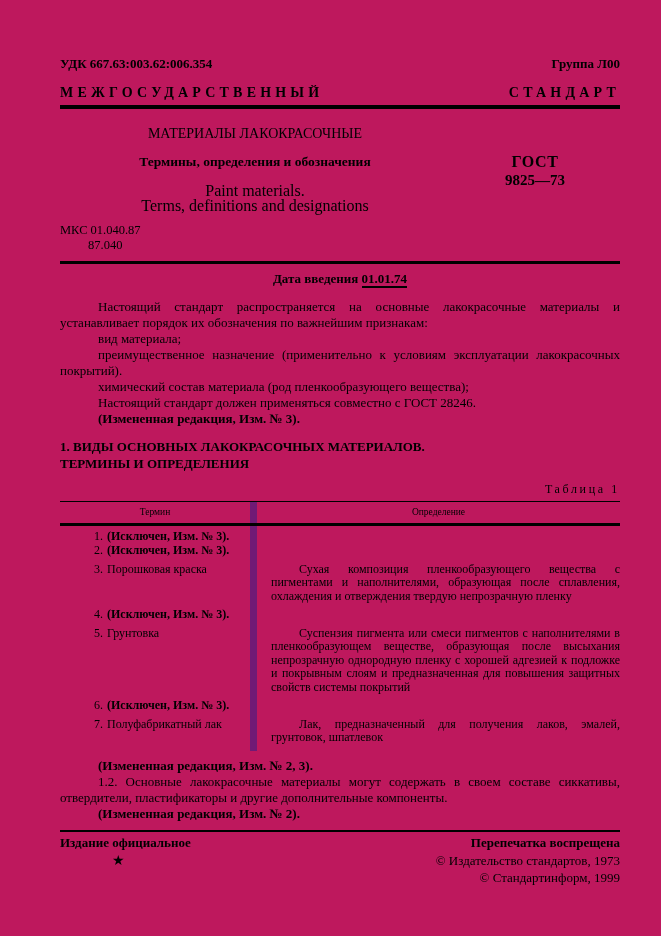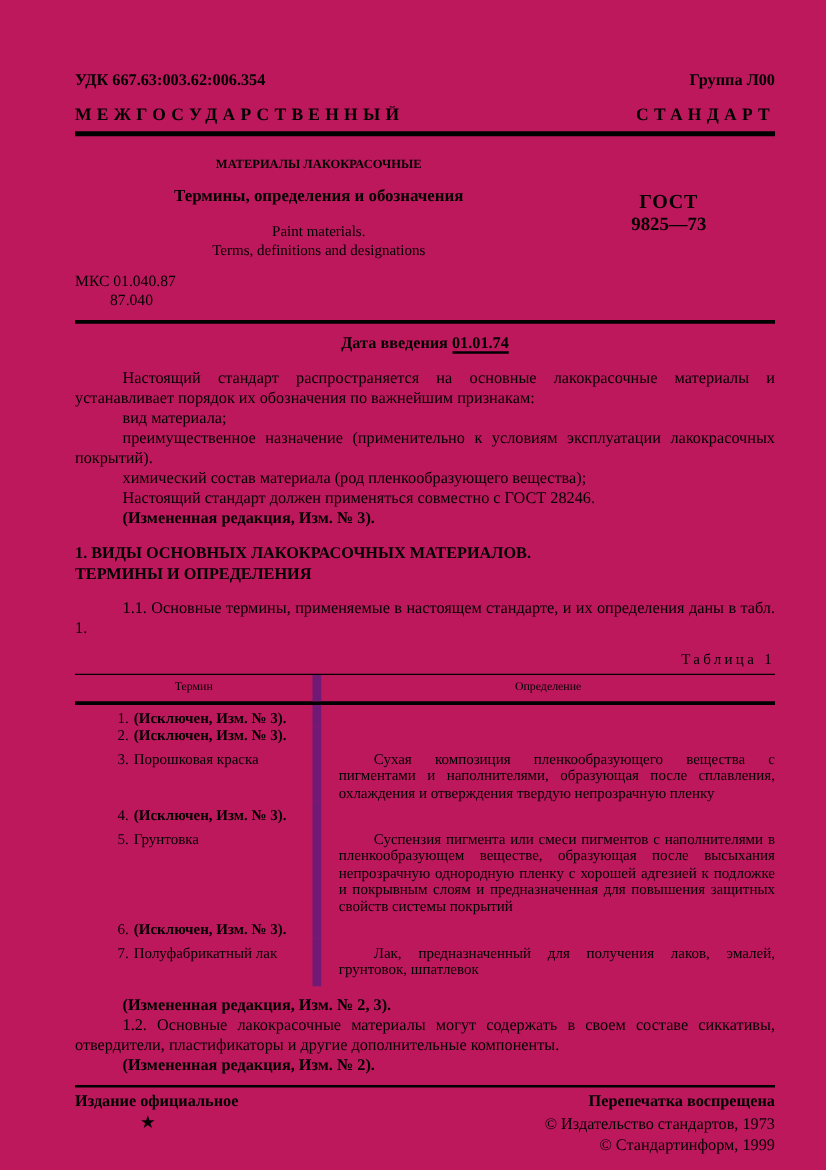--- a/index.html
+++ b/index.html
@@ -26,23 +26,23 @@
     text-align:justify; text-align-last:justify;
     overflow:hidden;
   }
   .rule-4 { height:4px; background:#000; margin-top:4px; }
   .rule-3 { height:3px; background:#000; }
   .rule-2 { height:2.5px; background:#000; }
 
   .title-flex { display:flex; margin-top:17px; }
   .title-left { width:390px; text-align:center; }
   .title-right { flex:1; text-align:center; padding-top:27px; }
-  .doc-title { font-size:10px; font-weight:bold; }
+  .doc-title { font-size:14px; font-weight:normal; }
   .doc-subtitle { font-size:13.5px; font-weight:bold; margin-top:12px; }
-  .doc-en { font-size:12px; line-height:15px; }
+  .doc-en { font-size:16px; line-height:15px; }
   .doc-en1 { margin-top:13px; }
   .gost-label { font-size:16px; font-weight:bold; letter-spacing:0.04em; }
   .gost-number { font-size:15px; font-weight:bold; margin-top:1px; }
 
   .mks { margin-top:10px; font-size:12.5px; line-height:15px; }
   .mks-2 { padding-left:28px; }
 
   .rule-date { margin-top:8px; }
   .date-line { text-align:center; font-size:13px; font-weight:bold; margin-top:7px; }
   .date-value { border-bottom:2px solid #000; }
@@ -121,23 +121,20 @@
     <p class="std">химический состав материала (род пленкообразующего вещества);</p>
     <p class="std">Настоящий стандарт должен применяться совместно с ГОСТ 28246.</p>
     <p class="std note">(Измененная редакция, Изм. № 3).</p>
   </div>
 
   <div class="heading">
     <div>1. ВИДЫ ОСНОВНЫХ ЛАКОКРАСОЧНЫХ МАТЕРИАЛОВ.</div>
     <div>ТЕРМИНЫ И ОПРЕДЕЛЕНИЯ</div>
   </div>
 
-  <div class="bodytext" style="margin-top:11px;">
-    <p class="std">1.1. Основные термины, применяемые в настоящем стандарте, и их определения даны в табл. 1.</p>
-  </div>
 
   <div class="table-label">Таблица 1</div>
 
   <div class="gtable">
     <div class="g-head">
       <div class="c-term hc">Термин</div>
       <div class="c-def hc">Определение</div>
     </div>
 
     <div class="g-row">

